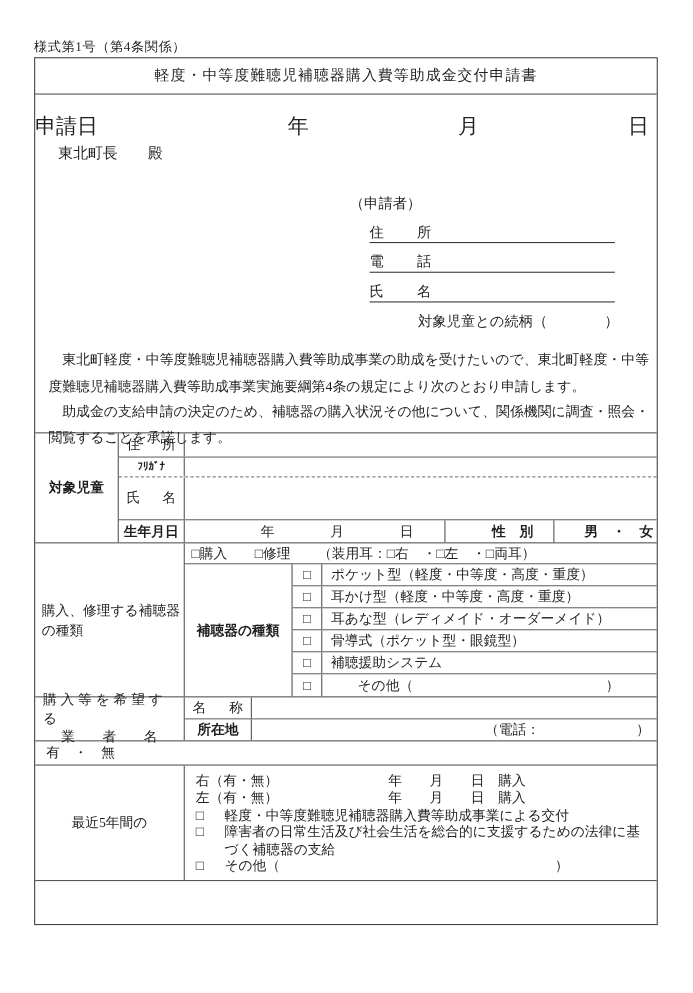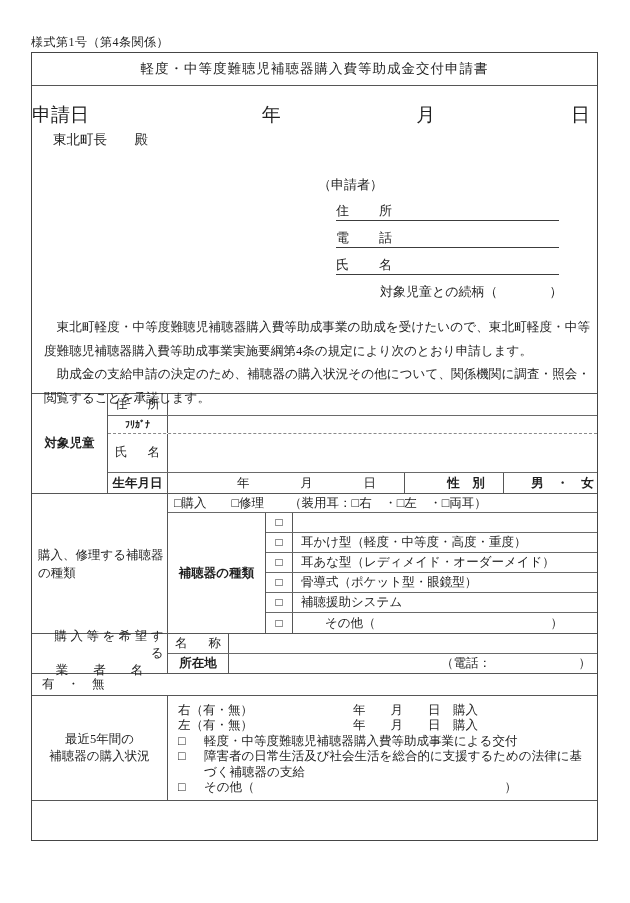--- a/index.html
+++ b/index.html
@@ -52,21 +52,21 @@
   .sx-cell{width:75px;}
   .mf-cell{flex:1;}
   .dev-lbl{width:136px;display:flex;flex-direction:column;justify-content:center;
            padding-left:6px;box-sizing:border-box;line-height:18px;}
   .pur-row{height:20px;display:flex;align-items:center;padding-left:6px;
            border-bottom:1px solid #6a6a6a;box-sizing:border-box;}
   .type-lbl{width:98px;}
   .cb-cell{width:27px;font-size:12px;}
   .type-txt{flex:1;display:flex;align-items:center;padding-left:8px;box-sizing:border-box;}
   .ven-lbl{width:136px;display:flex;flex-direction:column;justify-content:center;box-sizing:border-box;line-height:17px;}
-  .ven-l1{letter-spacing:3.5px;padding-left:7px;text-align:right;}
+  .ven-l1{letter-spacing:3.5px;padding-left:7px;}
   .ven-l2{text-align:center;}
   .name-cell{width:61px;box-sizing:border-box;}
   .phone{flex:1;display:flex;align-items:center;justify-content:flex-end;padding-right:6px;box-sizing:border-box;}
   .hb-lbl{width:136px;display:flex;align-items:center;padding-left:4px;box-sizing:border-box;letter-spacing:.2px;}
   .hb-val{flex:1;display:flex;align-items:center;padding-left:10px;}
   .his-lbl{width:136px;text-align:center;line-height:17px;display:flex;flex-direction:column;justify-content:center;}
   .his-body{flex:1;padding:7px 8px 0 10px;box-sizing:border-box;line-height:15.4px;}
   .his-item{display:flex;}
   .his-item .cb{width:26px;flex:none;}
   .his-item .tx{flex:1;}
@@ -161,20 +161,21 @@
         <span>購入、修理する補聴器</span>
         <span>の種類</span>
       </div>
       <div class="col">
         <div class="pur-row">□購入　　□修理　　（装用耳：□右　・□左　・□両耳）</div>
         <div style="flex:1;display:flex;min-width:0;">
           <div class="type-lbl lblr ctr">補聴器の種類</div>
           <div class="col">
             <div class="r" style="height:20px">
               <div class="cb-cell lblr ctr">□</div>
+              <div class="type-txt">ポケット型（軽度・中等度・高度・重度）</div>
             </div>
             <div class="r" style="height:20px">
               <div class="cb-cell lblr ctr">□</div>
               <div class="type-txt">耳かけ型（軽度・中等度・高度・重度）</div>
             </div>
             <div class="r" style="height:20px">
               <div class="cb-cell lblr ctr">□</div>
               <div class="type-txt">耳あな型（レディメイド・オーダーメイド）</div>
             </div>
             <div class="r" style="height:20px">
@@ -214,21 +215,20 @@
       </div>
     </div>
 
     <div class="grp" style="height:22px">
       <div class="hb-val">有　・　無</div>
     </div>
 
     <div class="grp" style="height:105px">
       <div class="his-lbl lblr">
         <span>最近5年間の</span>
-        <span>補聴器の購入状況</span>
       </div>
       <div class="his-body">
         <div>右（有・無）　　　　　　　　年　　月　　日　購入</div>
         <div>左（有・無）　　　　　　　　年　　月　　日　購入</div>
         <div class="his-item">
           <span class="cb">□</span>
           <span class="tx">軽度・中等度難聴児補聴器購入費等助成事業による交付</span>
         </div>
         <div class="his-item">
           <span class="cb">□</span>

